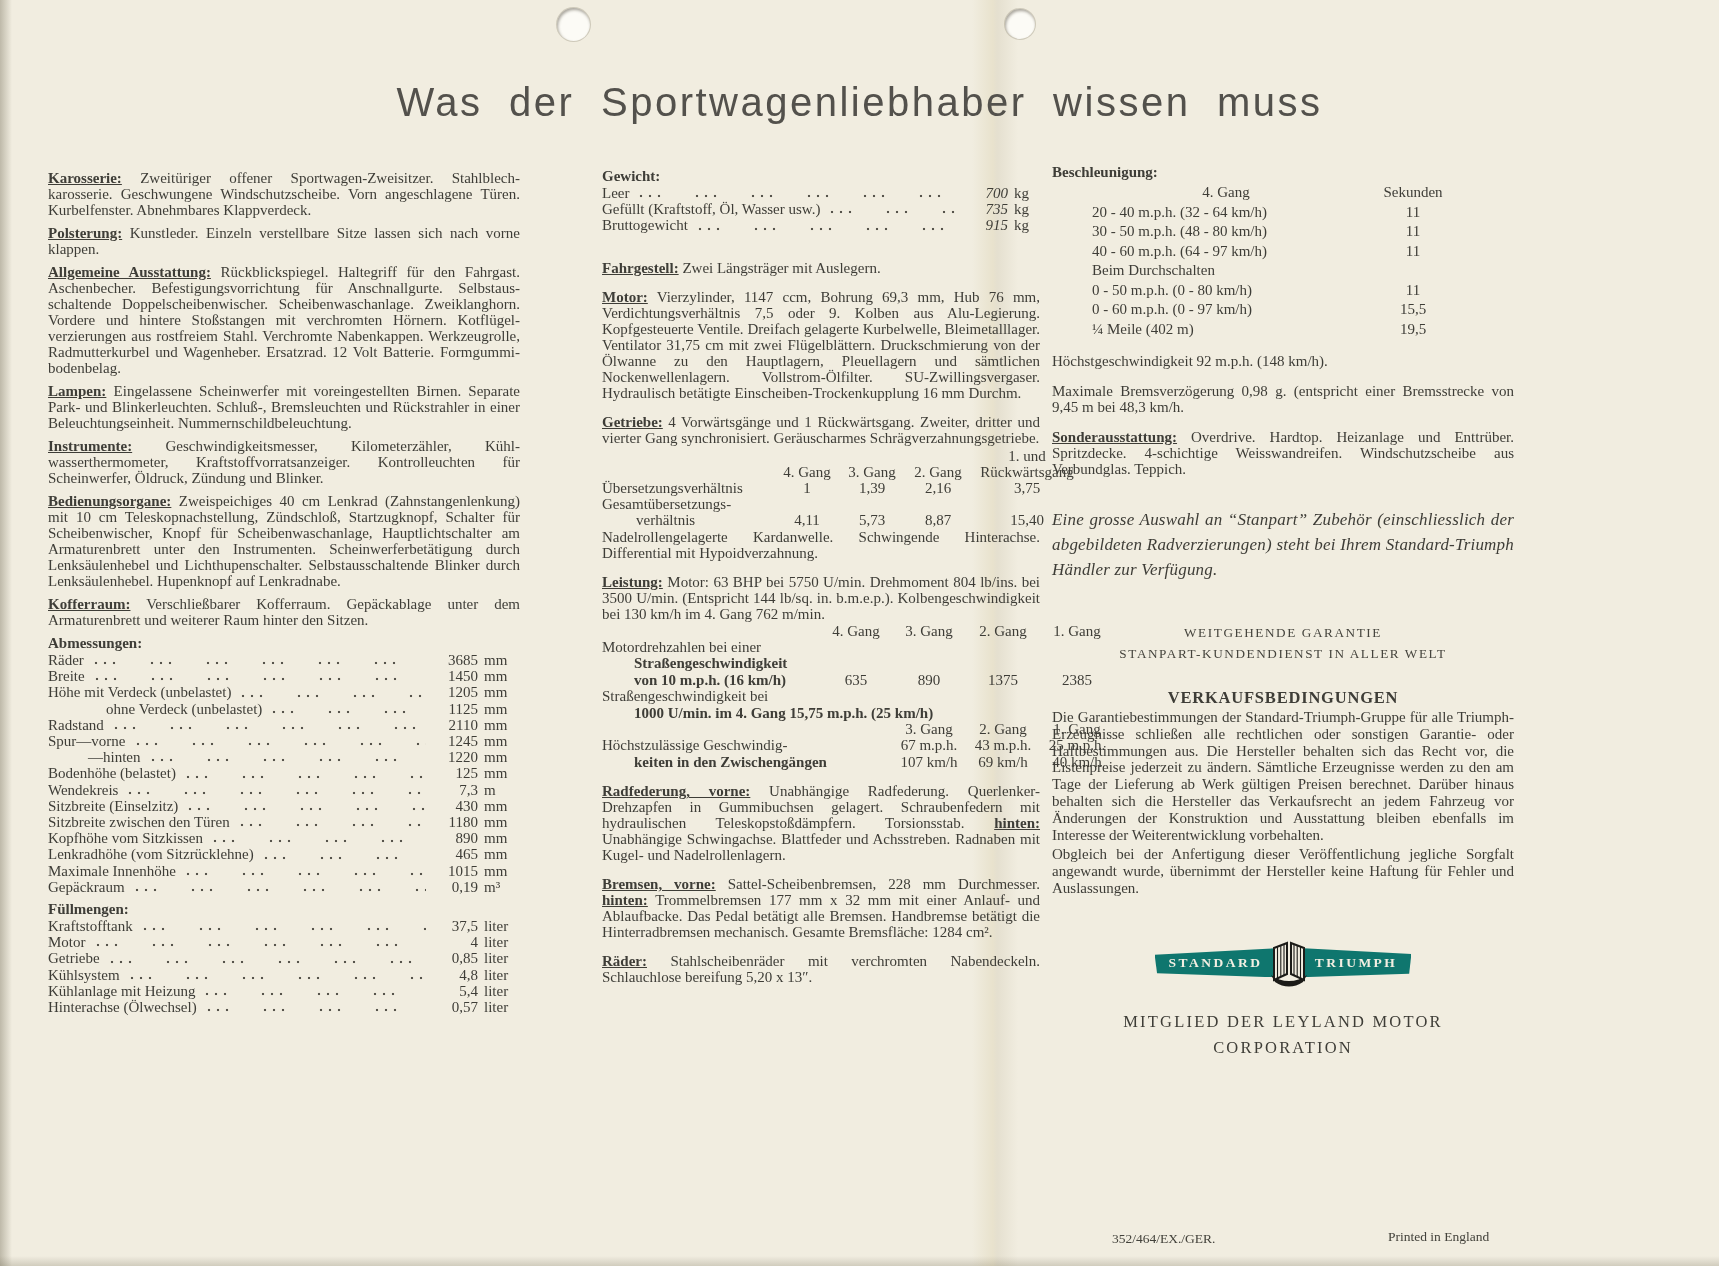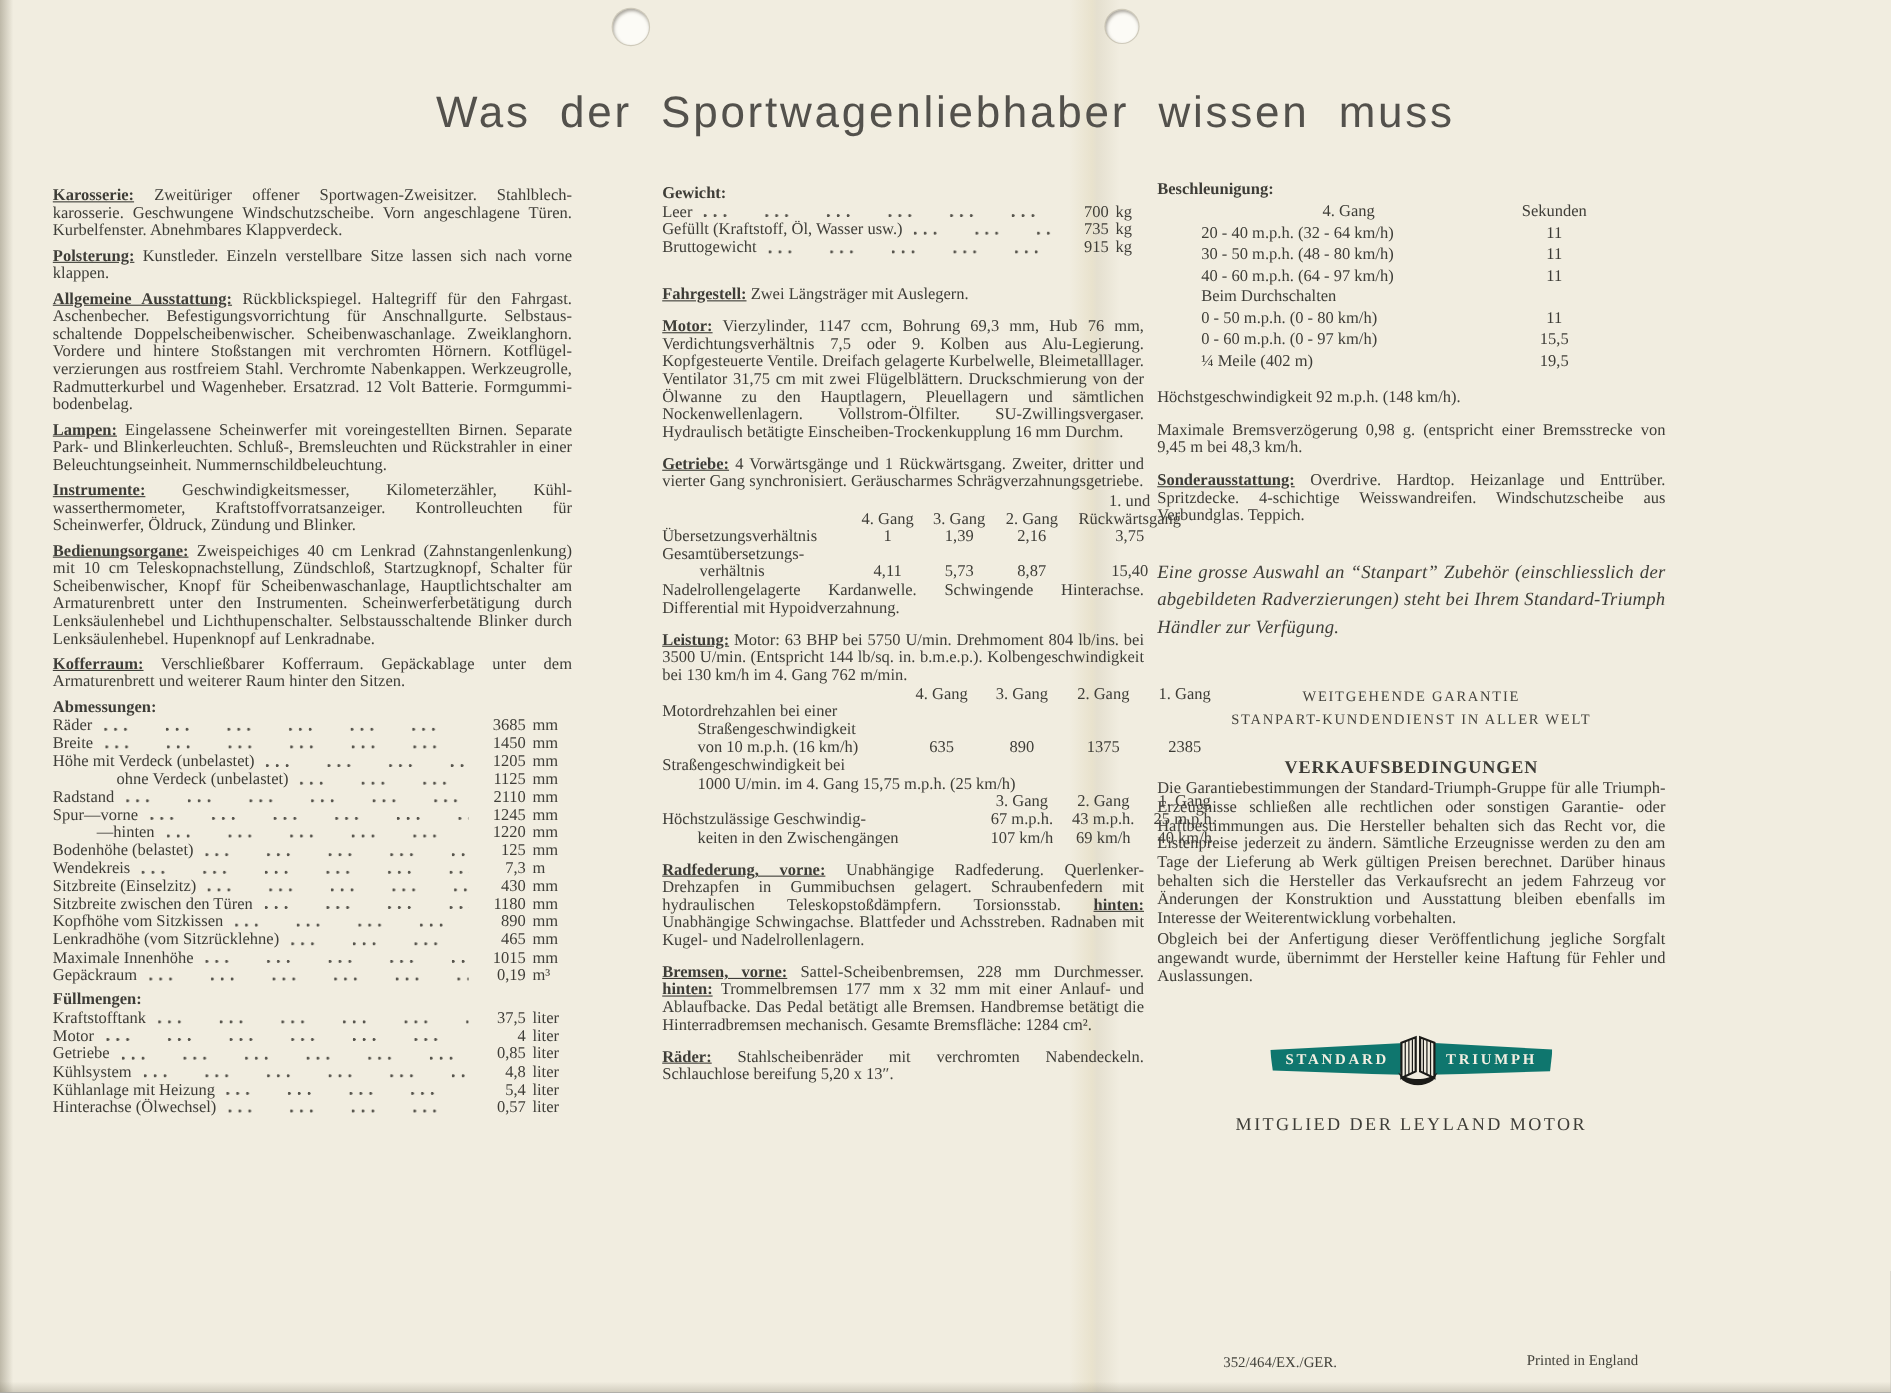--- a/index.html
+++ b/index.html
@@ -42,33 +42,33 @@
   .srow .lead{flex:1;align-self:flex-end;height:12px;margin:0 8px 2px 10px;
     background-image:
       radial-gradient(circle at 2px 9px,#56544c 1.1px,transparent 1.6px),
       radial-gradient(circle at 11px 9px,#56544c 1.1px,transparent 1.6px),
       radial-gradient(circle at 20px 9px,#56544c 1.1px,transparent 1.6px);
     background-size:56px 12px;background-repeat:repeat-x;}
   .srow .val{width:44px;text-align:right;white-space:nowrap;}
   .srow .unit{width:36px;padding-left:6px;white-space:nowrap;}
   .srow.ind1 .lbl{padding-left:40px;}
   .srow.ind2 .lbl{padding-left:58px;}
-  .gw .val{width:40px;} .gw .unit{width:26px;}
+  .gw .val{width:40px;font-style:italic;} .gw .unit{width:26px;}
 
   
   .gt{display:grid;grid-template-columns:173px 64px 66px 66px 112px;width:481px;line-height:16.2px;margin:2px 0 0 0;}
   .gt .gc{text-align:center;white-space:nowrap;}
   .gt .glbl{white-space:nowrap;}
   .gt .gind{padding-left:34px;}
 
   
   .lt{display:grid;grid-template-columns:218px 72px 74px 74px 74px;width:512px;line-height:16.4px;}
   .lt .gc{text-align:center;white-space:nowrap;}
   .lt .span{grid-column:1/-1;}
-  .lt .ind{padding-left:32px;}
+  .lt .ind{padding-left:32px;font-weight:bold;}
 
   
   .acc{line-height:19.5px;margin-top:3px;}
   .accrow{display:flex;}
   .accrow .alab{width:302px;padding-left:40px;box-sizing:border-box;white-space:nowrap;}
   .accrow .aval{width:118px;text-align:center;}
   .accrow.head .alab{text-align:center;padding-left:46px;}
 
   .para{margin:14px 0 0 0;text-align:justify;}
   .stanpart{margin:30px 0 0 0;font-style:italic;font-size:17px;line-height:25px;text-align:justify;letter-spacing:.2px;}
@@ -404,18 +404,19 @@
           <line x1="33.5" y1="8" x2="33.5" y2="39"></line>
             <line x1="30.2" y1="7" x2="30.2" y2="38"></line>
             <line x1="27" y1="5.8" x2="27" y2="36.6"></line>
         </g>
       </svg>
       <div class="banner tri">TRIUMPH</div>
     </div>
 
     <div class="membership">
       <div>MITGLIED DER LEYLAND MOTOR</div>
+      <div>CORPORATION</div>
     </div>
   </div>
 
   <div class="footer-code">352/464/EX./GER.</div>
   <div class="footer-printed">Printed in England</div>
 </div>
 
 </body></html>

